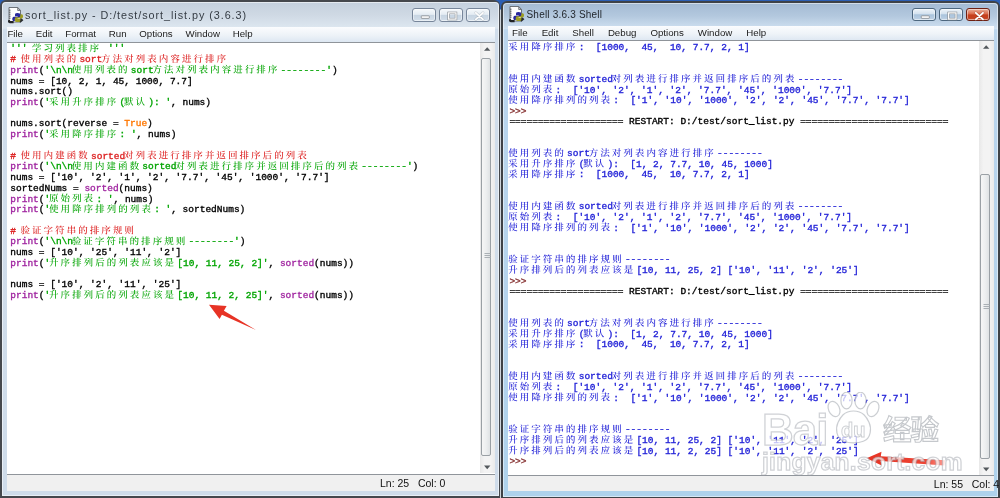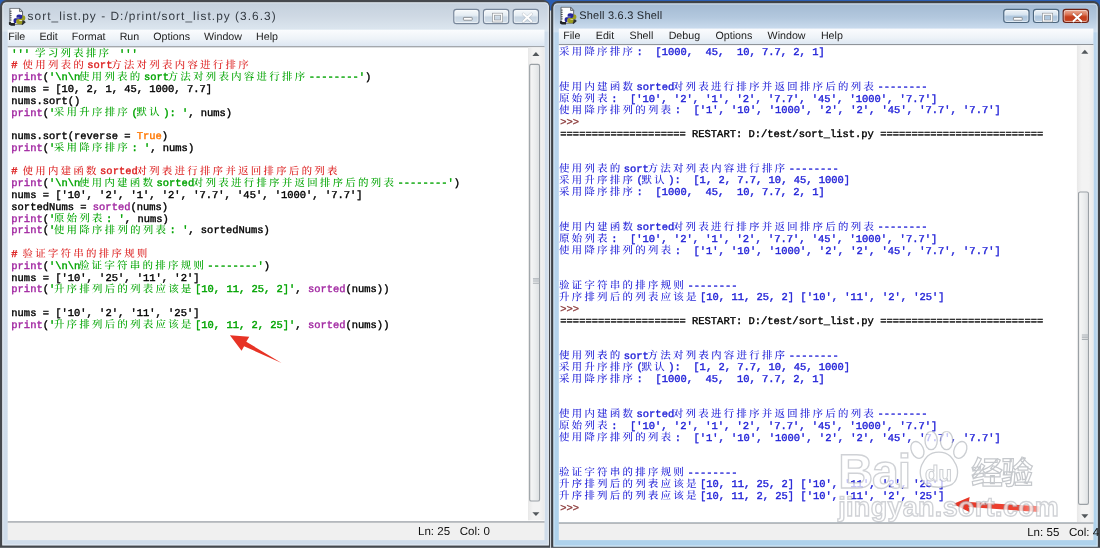--- a/index.html
+++ b/index.html
@@ -6,21 +6,21 @@
     <path d="M1 0.5 h8.7 l2.8 3 v11.5 h-11.5 z" fill="#fdfdfd" stroke="#60656c" stroke-width="0.9"></path>
     <path d="M9.7 0.5 l2.8 3 h-2.8 z" fill="#caced3" stroke="#60656c" stroke-width="0.8"></path>
     <path d="M0.8 13.2 q0.2 1.9 1.4 1.9 h3.4" fill="none" stroke="#212326" stroke-width="2.4"></path>
     <g stroke="#43484e" stroke-width="0.9">
       <path d="M1 3.2 h1.5 M1 5.2 h1.5 M1 7.2 h1.5 M1 9.2 h1.5 M1 11.2 h1.5"></path>
     </g>
     <path d="M13.6 11.2 l1.8 2 l-3 2.6 l-2 -1.8 z" fill="#2a2d31"></path>
     <path d="M9.3 6.1 c-2.1 0 -2.3 1 -2.3 1.9 v1.2 h2.7 v0.5 h-3.9 c-1 0-1.5 1-1.5 2.2 c0 1.2 0.5 2.1 1.5 2.1 h1.1 v-1.3 c0-0.9 0.6-1.8 1.9-1.8 h2.3 c0.8 0 1.4-0.7 1.4-1.6 v-1.4 c0-0.9-0.8-1.8-3.2-1.8 z" fill="#27279c"></path>
     <path d="M10 15.1 c2.1 0 2.3-1 2.3-1.9 v-1.2 h-2.7 v-0.5 h3.9 c1 0 1.5-1 1.5-2.2 c0-1.2-0.5-2.1-1.5-2.1 h-1.1 v1.3 c0 0.9-0.6 1.8-1.9 1.8 h-2.3 c-0.8 0-1.4 0.7-1.4 1.6 v1.4 c0 0.9 0.8 1.8 3.2 1.8 z" fill="#9c9c20"></path>
   </svg>
-<div style="position:absolute;left:25px;top:8.8px;font:10.8px 'Liberation Sans',sans-serif;color:#343b43;letter-spacing:0.95px">sort_list.py - D:/print/sort_list.py (3.6.3)</div>
+<div style="position:absolute;left:25px;top:8.8px;font:10.8px 'Liberation Sans',sans-serif;color:#343b43;letter-spacing:0.95px">sort_list.py - D:/test/sort_list.py (3.6.3)</div>
 <div style="position:absolute;left:411.5px;top:8.0px;width:24.8px;height:13.8px;border:1px solid #77869a;border-radius:3px;background:linear-gradient(#f6f9fb 0%,#e4ecf3 45%,#c7d5e2 52%,#d0dce8 88%,#dde6ef 100%);box-shadow:inset 0 0 0 1px rgba(255,255,255,.45);">
     <svg width="25" height="14" style="position:absolute;left:0;top:0">
       <rect x="8.3" y="6.8" width="8" height="2.6" rx="0.5" fill="#fdfdfd" stroke="#84898e" stroke-width="0.8"></rect>
     </svg>
   </div>
 <div style="position:absolute;left:438.5px;top:8.0px;width:24.8px;height:13.8px;border:1px solid #77869a;border-radius:3px;background:linear-gradient(#f6f9fb 0%,#e4ecf3 45%,#c7d5e2 52%,#d0dce8 88%,#dde6ef 100%);box-shadow:inset 0 0 0 1px rgba(255,255,255,.45);">
     <svg width="25" height="14" style="position:absolute;left:0;top:0">
       <rect x="8.6" y="3.9" width="7.4" height="6.2" fill="none" stroke="#84898e" stroke-width="2.4"></rect>
       <rect x="8.6" y="3.9" width="7.4" height="6.2" fill="none" stroke="#fdfdfd" stroke-width="1.3"></rect>
     </svg>

